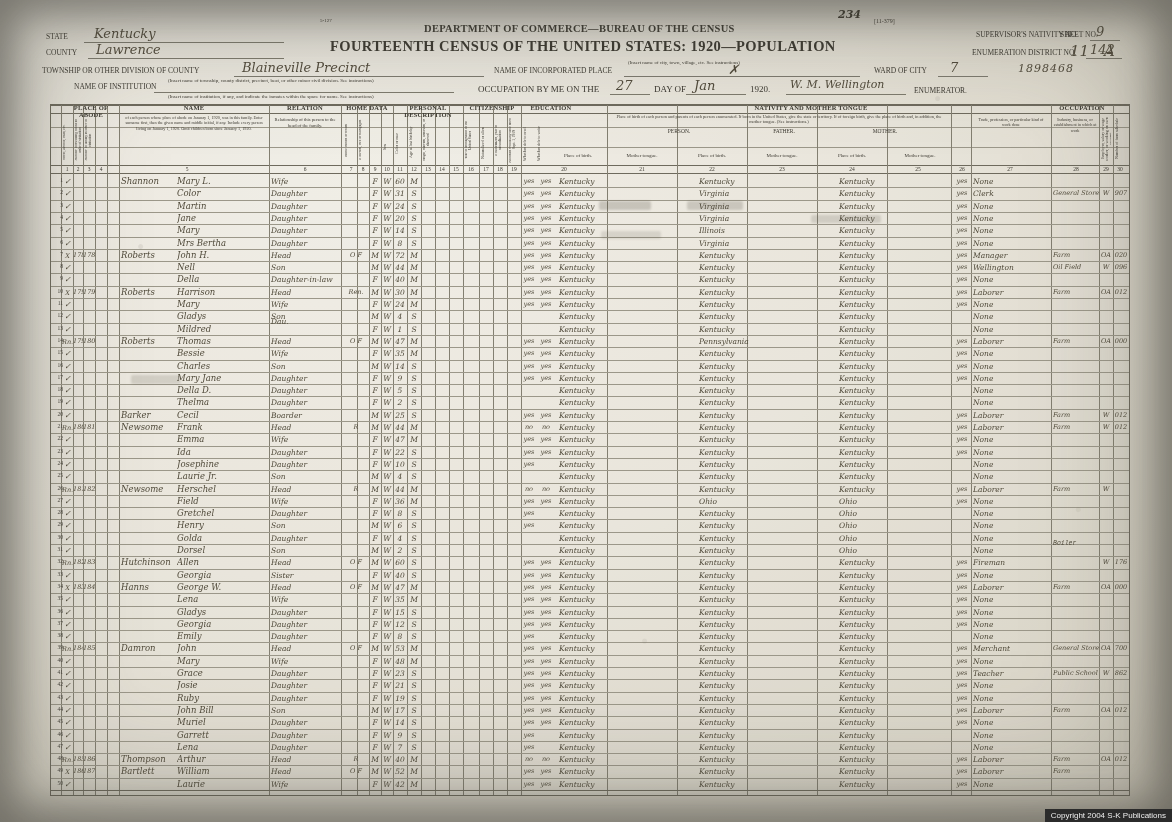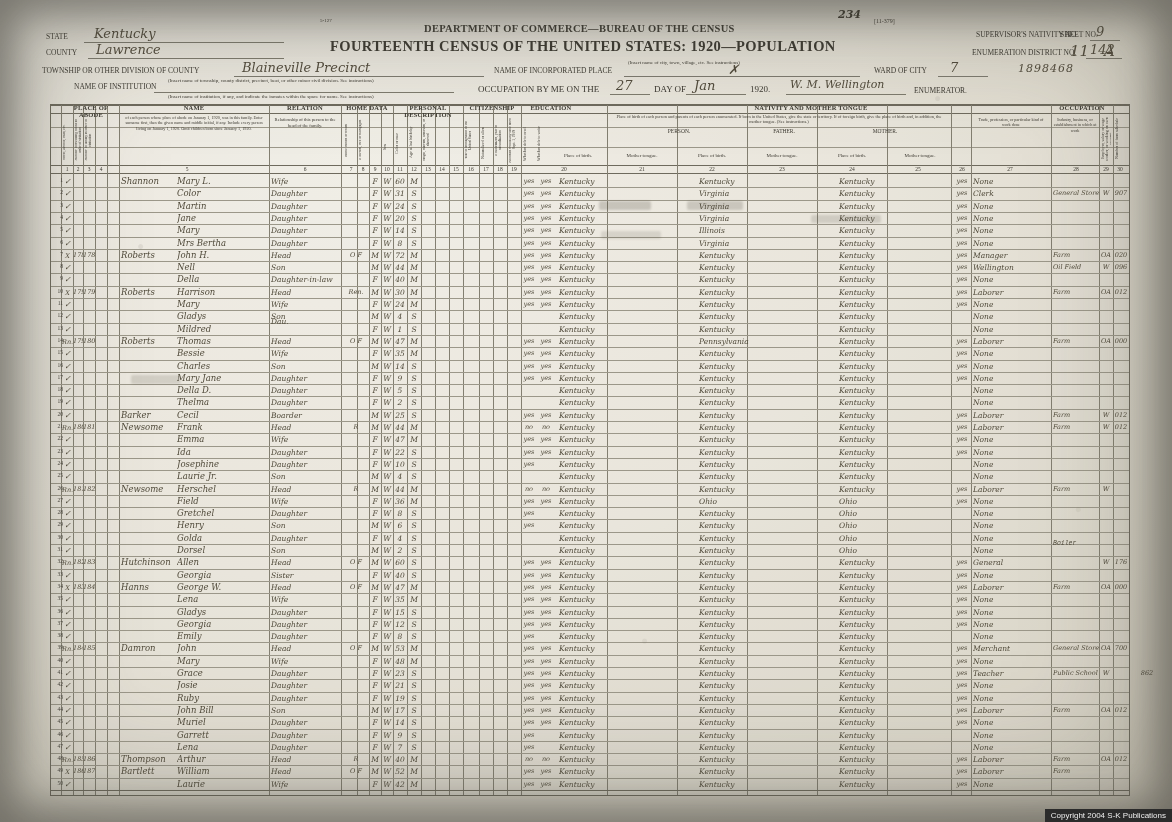--- a/index.html
+++ b/index.html
@@ -897,21 +897,21 @@
           <div class="cell c s" style="left: 318px; top: 452.3px; width: 12px;">M</div>
           <div class="cell c s" style="left: 330px; top: 452.3px; width: 12px;">W</div>
           <div class="cell c s" style="left: 342px; top: 452.3px; width: 14px;">60</div>
           <div class="cell c s" style="left: 356px; top: 452.3px; width: 14px;">S</div>
           <div class="cell c t" style="left: 470px; top: 452.3px; width: 16px;">yes</div>
           <div class="cell c t" style="left: 486px; top: 452.3px; width: 18px;">yes</div>
           <div class="cell s" style="left: 508px; top: 452.3px; width: 70px;">Kentucky</div>
           <div class="cell s" style="left: 648px; top: 452.3px; width: 70px;">Kentucky</div>
           <div class="cell s" style="left: 788px; top: 452.3px; width: 70px;">Kentucky</div>
           <div class="cell c t" style="left: 902px; top: 452.3px; width: 18px;">yes</div>
-          <div class="cell s" style="left: 922px; top: 452.3px; width: 78px;">General</div>
+          <div class="cell s" style="left: 922px; top: 452.3px; width: 78px;">Fireman</div>
           <div class="cell t" style="left: 1002px; top: 433px; width: 46px; font-family: Liberation Mono, monospace;">Boiler</div>
           <div class="cell c t" style="left: 1048px; top: 452.3px; width: 14px;">W</div>
           <div class="cell c t" style="left: 1062px; top: 452.3px; width: 16px;">176</div>
           <div class="hline" style="top: 475.9px;"></div>
           <div class="rownum" style="top: 465.6px;">33</div>
           <div class="cell c" style="left: 11px; top: 464.6px; width: 11px; font-size: 8px;">✓</div>
           <div class="cell" style="left: 126px; top: 464.6px; width: 92px;">Georgia</div>
           <div class="cell s" style="left: 220px; top: 464.6px; width: 70px;">Sister</div>
           <div class="cell c s" style="left: 318px; top: 464.6px; width: 12px;">F</div>
           <div class="cell c s" style="left: 330px; top: 464.6px; width: 12px;">W</div>
@@ -1059,21 +1059,21 @@
           <div class="cell c s" style="left: 356px; top: 563px; width: 14px;">S</div>
           <div class="cell c t" style="left: 470px; top: 563px; width: 16px;">yes</div>
           <div class="cell c t" style="left: 486px; top: 563px; width: 18px;">yes</div>
           <div class="cell s" style="left: 508px; top: 563px; width: 70px;">Kentucky</div>
           <div class="cell s" style="left: 648px; top: 563px; width: 70px;">Kentucky</div>
           <div class="cell s" style="left: 788px; top: 563px; width: 70px;">Kentucky</div>
           <div class="cell c t" style="left: 902px; top: 563px; width: 18px;">yes</div>
           <div class="cell s" style="left: 922px; top: 563px; width: 78px;">Teacher</div>
           <div class="cell t" style="left: 1002px; top: 563px; width: 46px;">Public School</div>
           <div class="cell c t" style="left: 1048px; top: 563px; width: 14px;">W</div>
-          <div class="cell c t" style="left: 1062px; top: 563px; width: 16px; margin-left: 26px;">862</div>
+          <div class="cell c t" style="left: 1062px; top: 563px; width: 16px;">862</div>
           <div class="hline" style="top: 586.6px;"></div>
           <div class="rownum" style="top: 576.3px;">42</div>
           <div class="cell c" style="left: 11px; top: 575.3px; width: 11px; font-size: 8px;">✓</div>
           <div class="cell" style="left: 126px; top: 575.3px; width: 92px;">Josie</div>
           <div class="cell s" style="left: 220px; top: 575.3px; width: 70px;">Daughter</div>
           <div class="cell c s" style="left: 318px; top: 575.3px; width: 12px;">F</div>
           <div class="cell c s" style="left: 330px; top: 575.3px; width: 12px;">W</div>
           <div class="cell c s" style="left: 342px; top: 575.3px; width: 14px;">21</div>
           <div class="cell c s" style="left: 356px; top: 575.3px; width: 14px;">S</div>
           <div class="cell c t" style="left: 470px; top: 575.3px; width: 16px;">yes</div>

